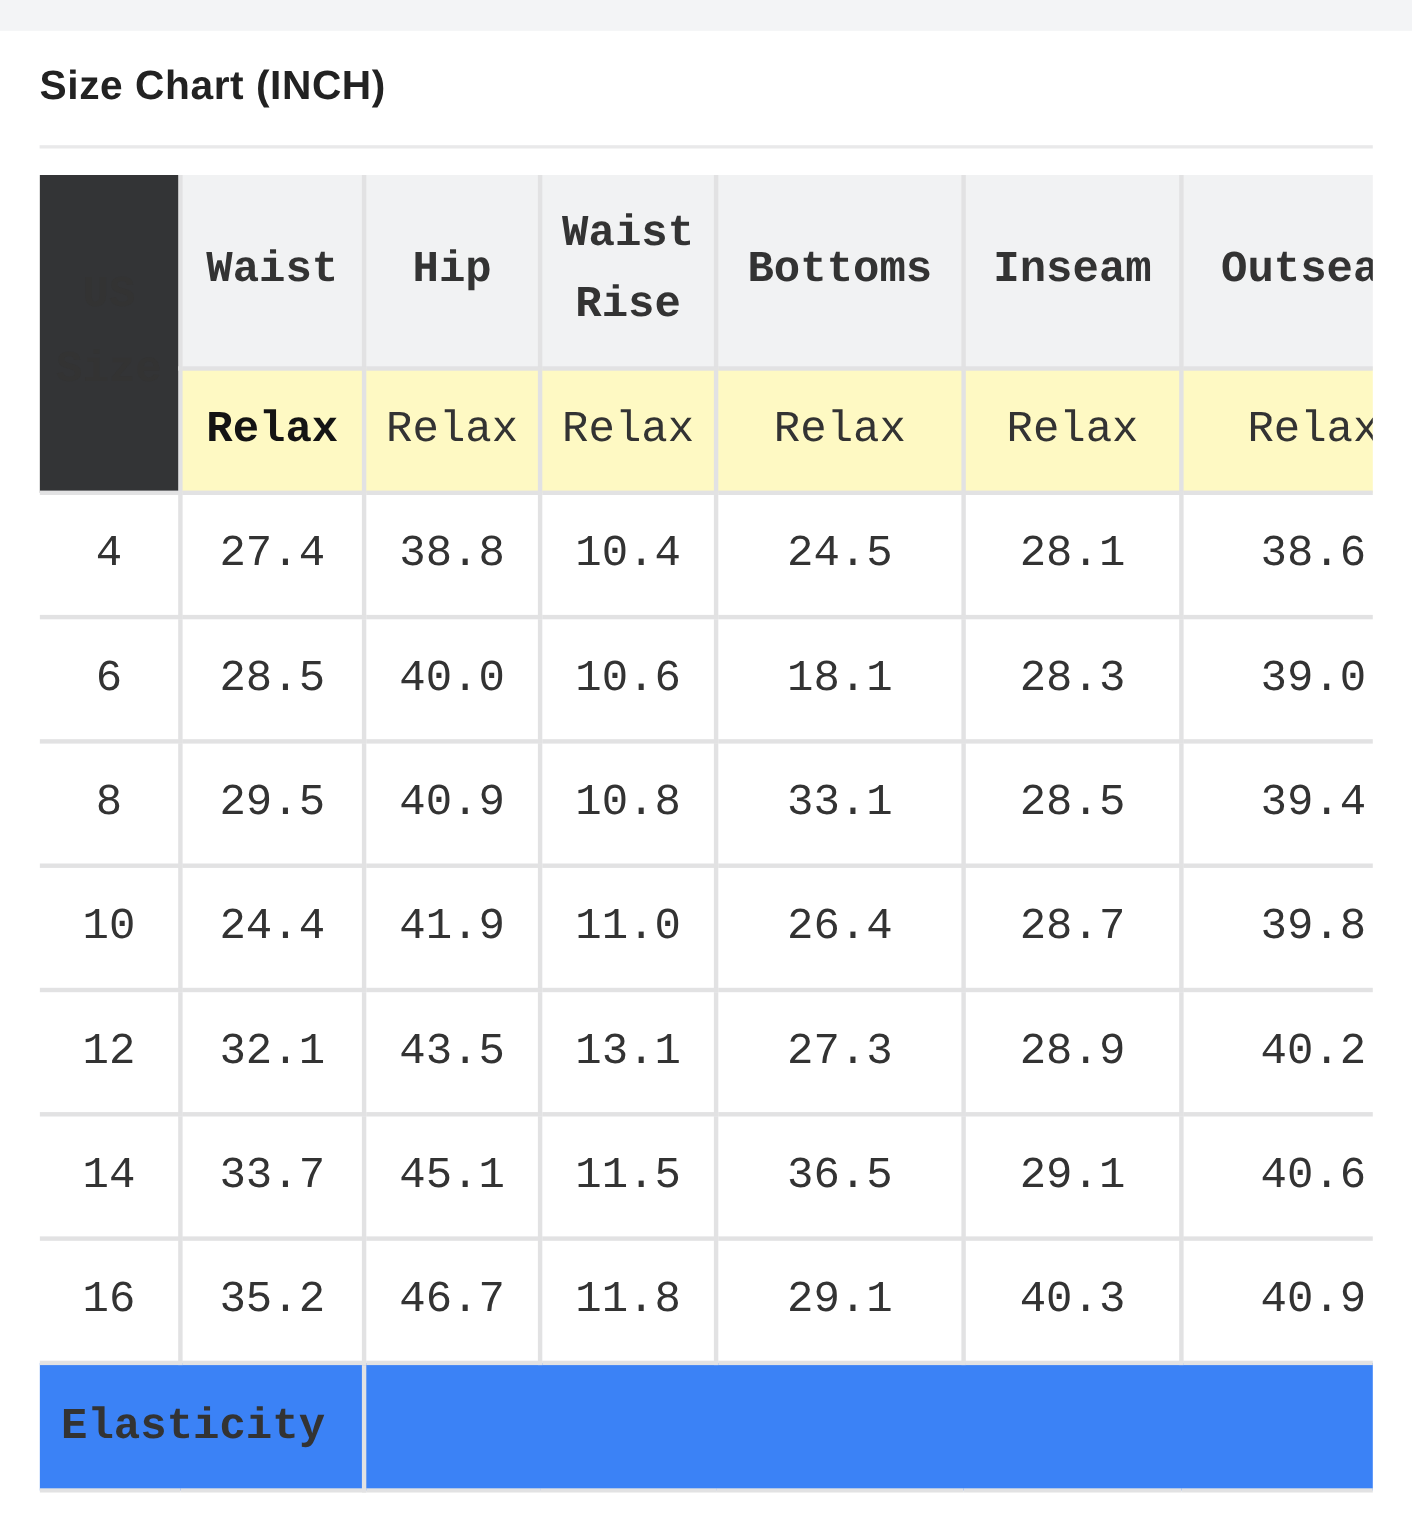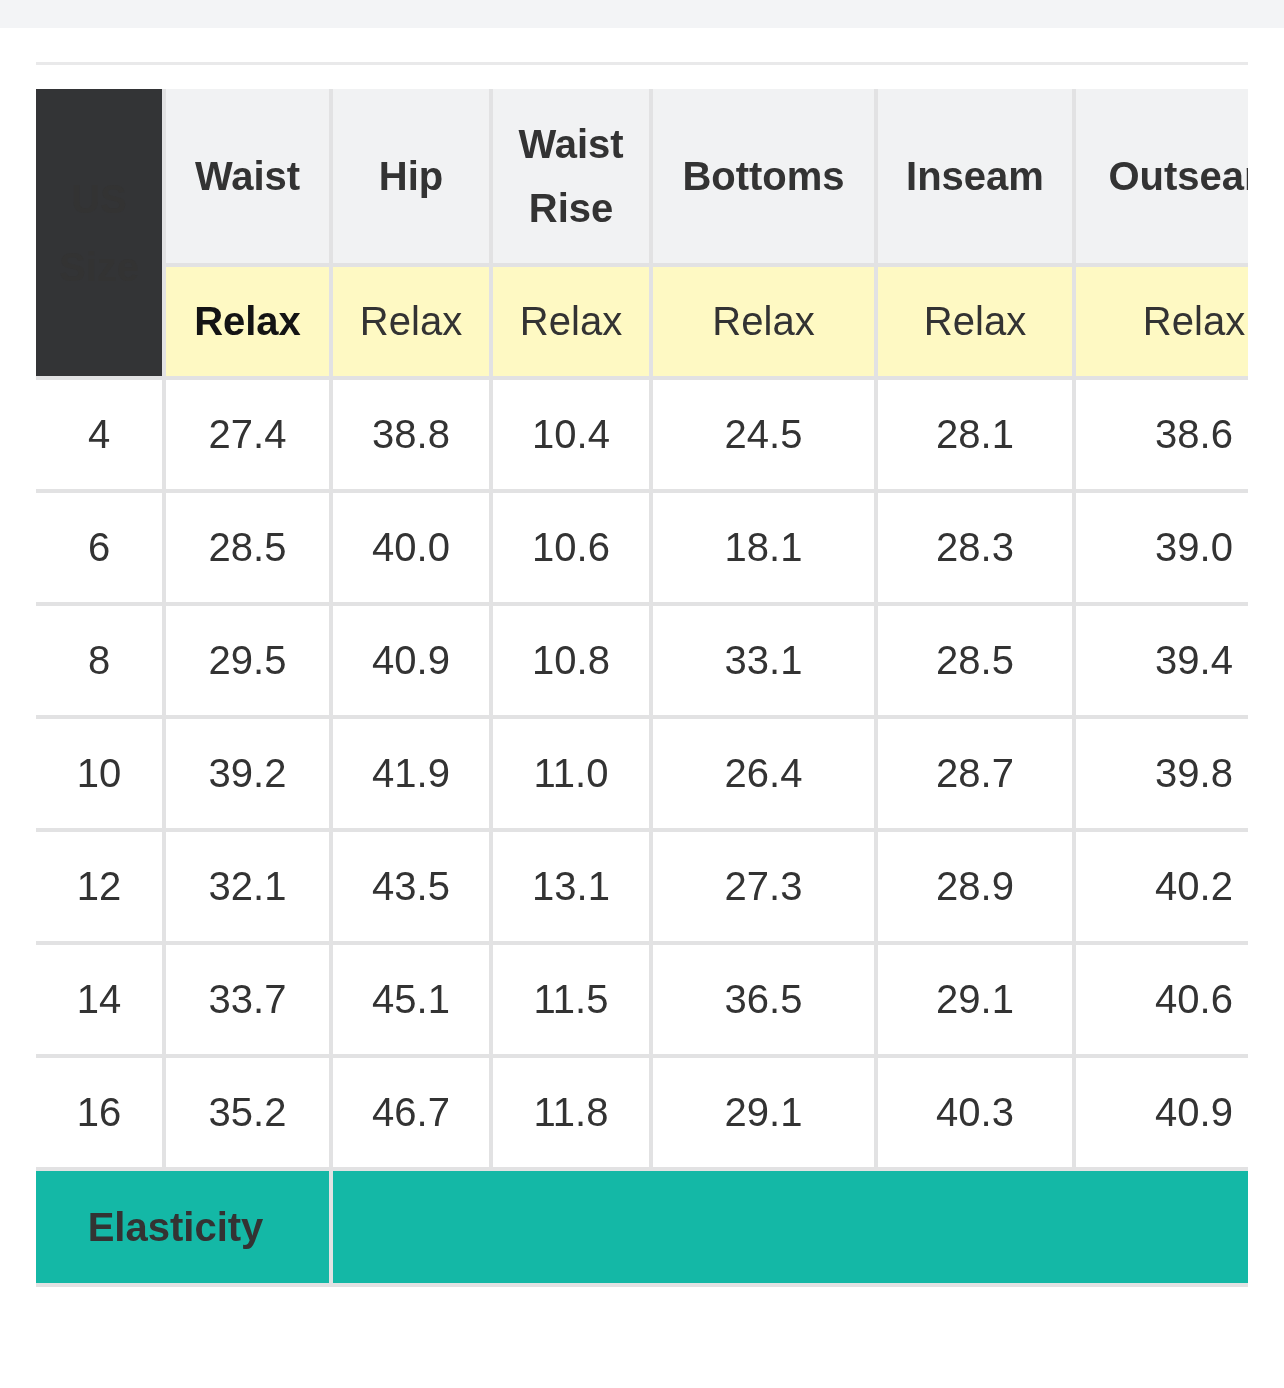--- a/index.html
+++ b/index.html
@@ -27,20 +27,21 @@
   .title-divider {
     margin-top: 34px;
     height: 3px;
     background: #e9e9ea;
   }
   .scroll-container {
     margin-top: 24px;
     width: 1212px;
     overflow: hidden;           
     position: relative;
+    font-family: Liberation Mono, monospace;
   }
   table.size-chart {
     table-layout: fixed;
     width: 1278px;              
     border-collapse: collapse;
   }
   table.size-chart th,
   table.size-chart td {
     border: 4px solid #e2e2e3;
     text-align: center;
@@ -75,40 +76,41 @@
   .fit-cell {
     background: #fef9c3;
     font-weight: 400;
     color: #3e3e3e;
   }
   .fit-cell.fit-bold {
     font-weight: 700;
     color: #141414;
   }
   tr.data-row td { background: #ffffff; }
-  .footer-row td { background: #14b8a6; }
+  .footer-row td { background: #3b82f6; }
   td.footer-label {
     font-weight: 700;
     color: #111111;
     font-size: 38px;
     text-align: left;
     white-space: nowrap;
   }
   td.footer-label .shift-left {
     display: inline-block;
     margin-left: -14px;         
   }
 </style>
 </head>
 <body>
 
 <div class="top-bar"></div>
 
 <div class="page">
 
+  <h2 class="page-title">Size Chart (INCH)</h2>
 
   <div class="title-divider"></div>
 
   <div class="scroll-container">
     <table class="size-chart">
       <colgroup>
         <col style="width:128px">
           <col style="width:167px">
           <col style="width:160px">
         <col style="width:160px">
@@ -158,21 +160,21 @@
           <td class="edge-l">8</td>
           <td>29.5</td>
           <td>40.9</td>
           <td>10.8</td>
           <td>33.1</td>
           <td>28.5</td>
           <td>39.4</td>
         </tr>
         <tr class="data-row">
           <td class="edge-l">10</td>
-          <td>39.2</td>
+          <td>24.4</td>
           <td>41.9</td>
           <td>11.0</td>
           <td>26.4</td>
           <td>28.7</td>
           <td>39.8</td>
         </tr>
         <tr class="data-row">
           <td class="edge-l">12</td>
           <td>32.1</td>
           <td>43.5</td>

